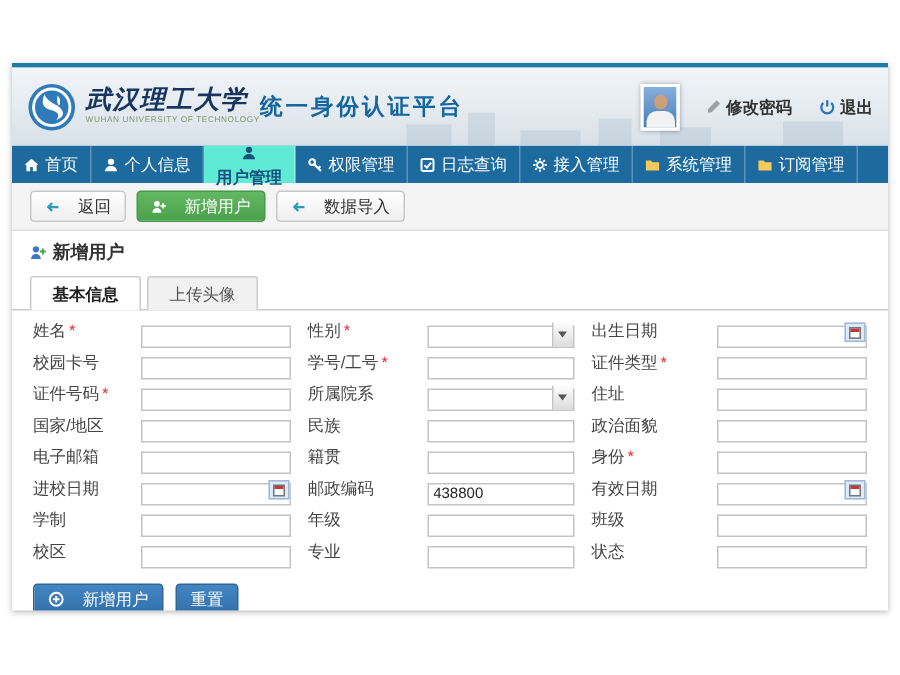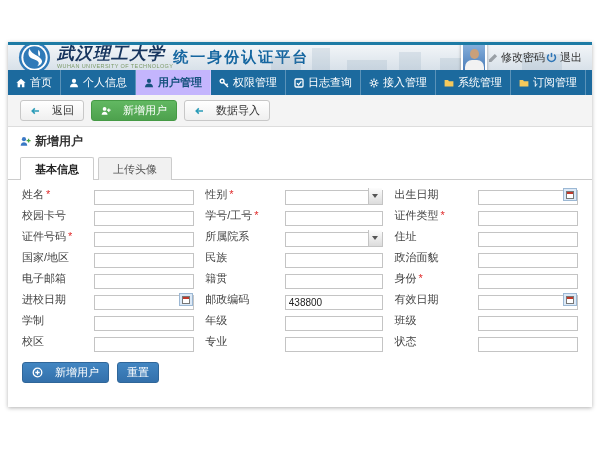--- a/index.html
+++ b/index.html
@@ -3,44 +3,44 @@
 <meta charset="utf-8">
 <style>
   * { margin:0; padding:0; box-sizing:border-box; }
   html,body { width:600px; height:450px; background:#fff; overflow:hidden;
     font-family:"Liberation Sans","DejaVu Sans",sans-serif; }
   .page { position:absolute; left:8px; top:42px; width:584px; height:365px;
     background:#fff; border-top:3px solid #1d7ba5;
     box-shadow:0 1px 4px rgba(0,0,0,.3); overflow:hidden; }
 
   
-  .hdr { position:relative; height:25px; background:linear-gradient(#f2f5f8,#d8e1e9);
+  .hdr { position:relative; height:52px; background:linear-gradient(#f2f5f8,#d8e1e9);
     display:flex; align-items:center; padding:4px 10px; overflow:hidden; }
   .sky { position:absolute; bottom:0; background:rgba(115,140,170,.16); }
   .logo { width:33px; height:33px; flex:none; }
   .uni { margin-left:6px; line-height:1; }
   .uni-cn { font-family:"DejaVu Serif","Liberation Serif",serif; font-style:italic;
     font-weight:bold; font-size:17px; color:#17355e; letter-spacing:1px; }
   .uni-en { font-size:5.5px; color:#7d9b68; letter-spacing:.4px; margin-top:2px; }
   .plat { margin-left:0; font-size:15px; font-weight:bold; color:#1566a0; letter-spacing:2px; }
-  .hdr-right { margin-left:auto; display:flex; align-items:center; gap:1px; position:relative; }
+  .hdr-right { margin-left:auto; display:flex; align-items:center; gap:18px; position:relative;font-weight:bold; }
   .avatar { width:26px; height:31px; border:2px solid #fff; box-shadow:0 0 3px rgba(0,0,0,.35);
     background:linear-gradient(#86b0dc,#4a7cb8); position:relative; overflow:hidden; }
   .avatar .head { position:absolute; left:7px; top:5px; width:9px; height:10px;
     border-radius:50%; background:#caa07a; }
   .avatar .body { position:absolute; left:2px; top:16px; width:19px; height:14px;
     border-radius:7px 7px 0 0; background:#f2f2f2; }
   .hlink { display:flex; align-items:center; gap:3px; font-size:11px; color:#333; cursor:pointer; }
 
   
   .nav { height:25px; background:#1c6a9e; display:flex;text-align:center; }
   .nav-item { display:flex; align-items:center; gap:4px; padding:0 8px; font-size:11px;
     color:#fff; border-right:1px solid rgba(255,255,255,.28); cursor:pointer; white-space:nowrap; }
   .nav-item svg { flex:none; }
-  .nav-item.active { background:#c4b5fd; color:#16527e; font-weight:bold; }
+  .nav-item.active { background:#5eead4; color:#16527e; font-weight:bold;flex-direction:column; }
   .folder-ic { color:#f5c95c; }
 
   
   .toolbar { height:32px; background:#f4f4f4; border-bottom:1px solid #ddd;
     display:flex; align-items:center; gap:7px; padding:0 12px; }
   .btn { display:inline-flex; align-items:center; gap:12px; font-size:11px;
     border-radius:3px; padding:0 9px; height:21px; cursor:pointer; }
   .btn-light { background:linear-gradient(#fff,#efefef); border:1px solid #c8c8c8; color:#333; }
   .btn-green { background:linear-gradient(#62b862,#4da14d); border:1px solid #459a45; color:#fff; }
   .btn-blue { background:linear-gradient(#4286c2,#3370ab); border:1px solid #2f6699; color:#fff; }

